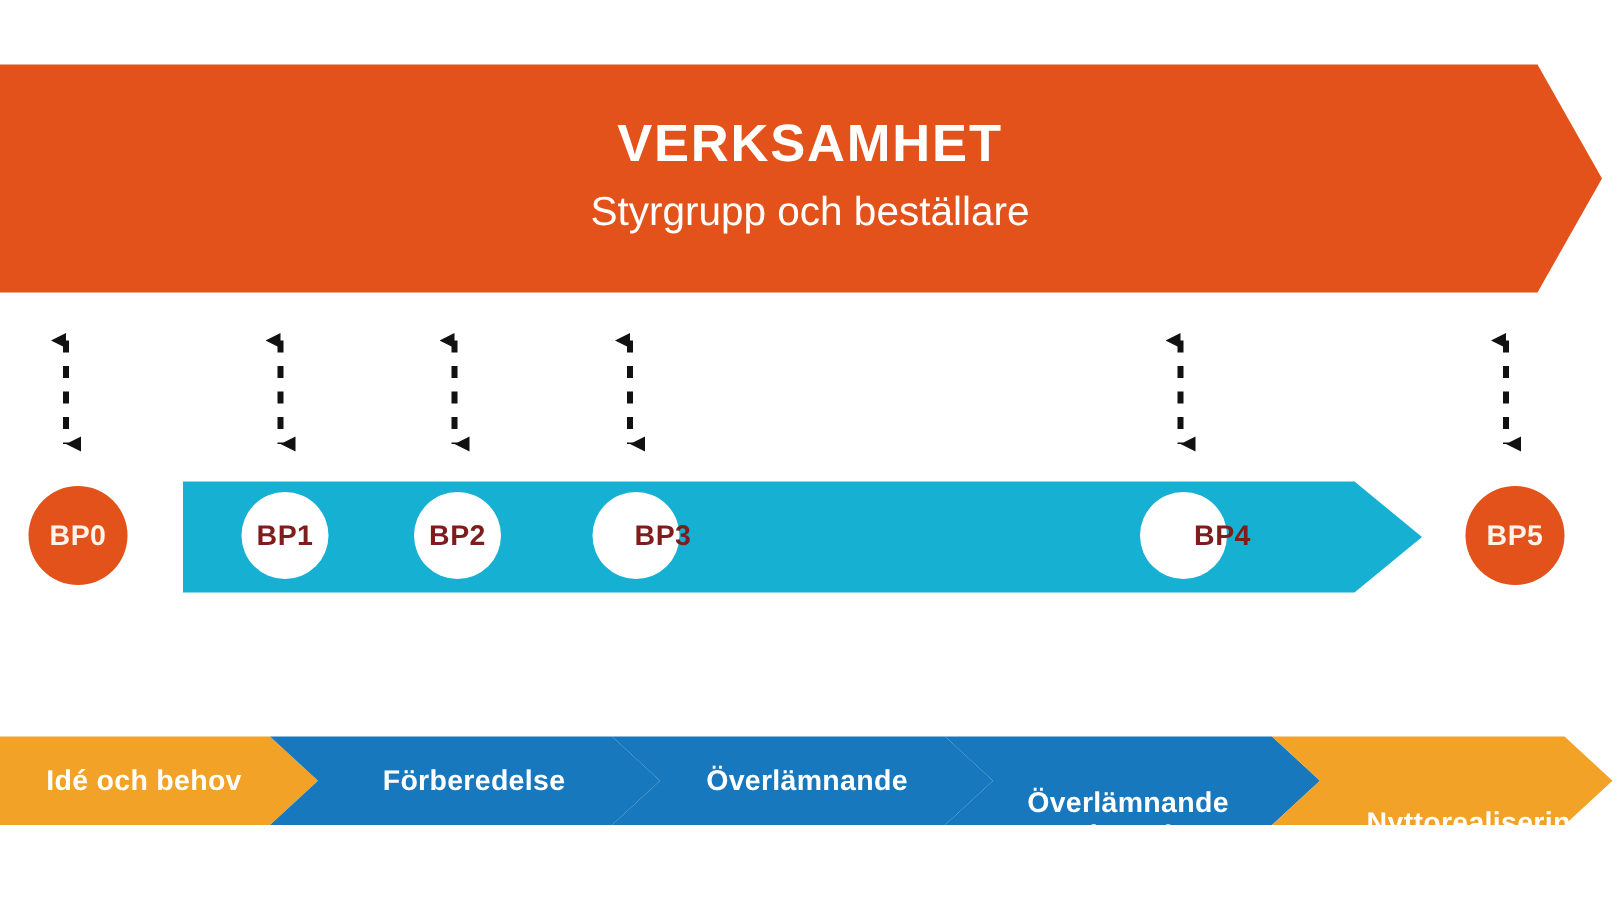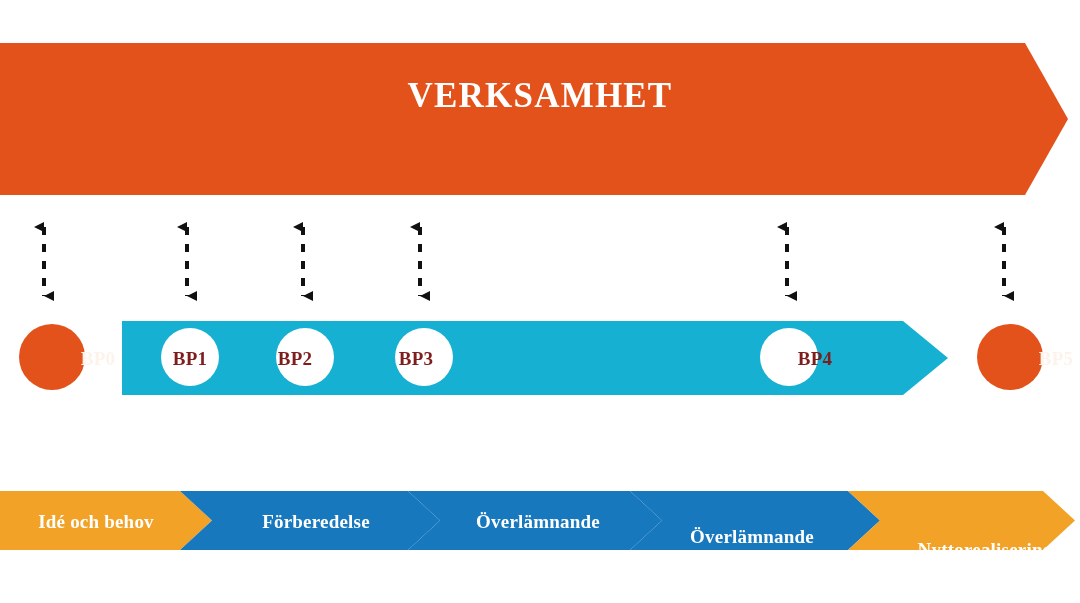--- a/index.html
+++ b/index.html
@@ -3,21 +3,21 @@
 <meta charset="utf-8">
 <style>
   html,body{margin:0;padding:0;}
   body{
     width:1080px;height:603px;
     background:#ffffff;
     font-family:"Liberation Sans", sans-serif;
     overflow:hidden;
     position:relative;
   }
-  #stage{position:absolute;inset:0;width:960px;height:603px;font-family:Liberation Serif, serif;}
+  #stage{position:absolute;inset:0;width:960px;height:603px;}
   svg.layer{position:absolute;left:0;top:0;width:1080px;height:603px;}
 
   
   .abs{position:absolute;}
 
   .band-title{
     left:0;top:78px;width:1080px;
     text-align:center;
     color:#ffffff;
     font-size:35px;
@@ -37,21 +37,21 @@
   .bp-label{
     position:absolute;
     transform:translate(-50%,-50%);
     font-size:19px;
     font-weight:bold;
     letter-spacing:0.3px;
     white-space:nowrap;
     line-height:1;
   }
   .bp-label.dark{color:#7f1d1d;}
-  .bp-label.light{color:#fdf3ea;margin-left:46px;}
+  .bp-label.light{color:#fdf3ea;}
 
   .phase-label{
     position:absolute;
     transform:translate(-50%,-50%);
     text-align:center;
     color:#ffffff;
     font-size:19px;
     font-weight:bold;
     line-height:1.18;
     white-space:pre-line;
@@ -102,26 +102,27 @@
     <g id="phase-shapes">
         <polygon points="0,491 180,491 212,520.5 180,550 0,550" fill="#F2A227"></polygon>
         <polygon points="180,491 408,491 440,520.5 408,550 180,550 212,520.5" fill="#1878BE"></polygon>
         <polygon points="408,491 630,491 662,520.5 630,550 408,550 440,520.5" fill="#1878BE"></polygon>
         <polygon points="630,491 848,491 880,520.5 848,550 630,550 662,520.5" fill="#1878BE"></polygon>
         <polygon points="848,491 1043,491 1075,520.5 1043,550 848,550 880,520.5" fill="#F2A227"></polygon>
       </g>
   </svg>
 
   <div class="abs band-title">VERKSAMHET</div>
+  <div class="abs band-sub">Styrgrupp och beställare</div>
 
   <div id="bp-text">
       <div class="bp-label light" style="left: 52px; top: 358px;">BP0</div>
       <div class="bp-label dark" style="left: 190px; top: 358px;">BP1</div>
-      <div class="bp-label dark" style="left: 295px; top: 358px;">BP2</div>
-      <div class="bp-label dark" style="left: 416px; top: 358px;">BP3</div>
+      <div class="bp-label dark" style="left: 305px; top: 358px;">BP2</div>
+      <div class="bp-label dark" style="left: 442px; top: 358px;">BP3</div>
       <div class="bp-label dark" style="left: 815px; top: 358px;">BP4</div>
       <div class="bp-label light" style="left: 1010px; top: 358px;">BP5</div>
     </div>
   <div id="phase-text">
       <div class="phase-label" style="left: 96px; top: 521.5px;">Idé och behov</div>
       <div class="phase-label" style="left: 316px; top: 521.5px;">Förberedelse</div>
       <div class="phase-label" style="left: 538px; top: 521.5px;">Överlämnande</div>
       <div class="phase-label" style="left: 752px; top: 548px;">Överlämnande
 och avslut</div>
       <div class="phase-label" style="left: 985px; top: 550px;">Nyttorealisering</div>

